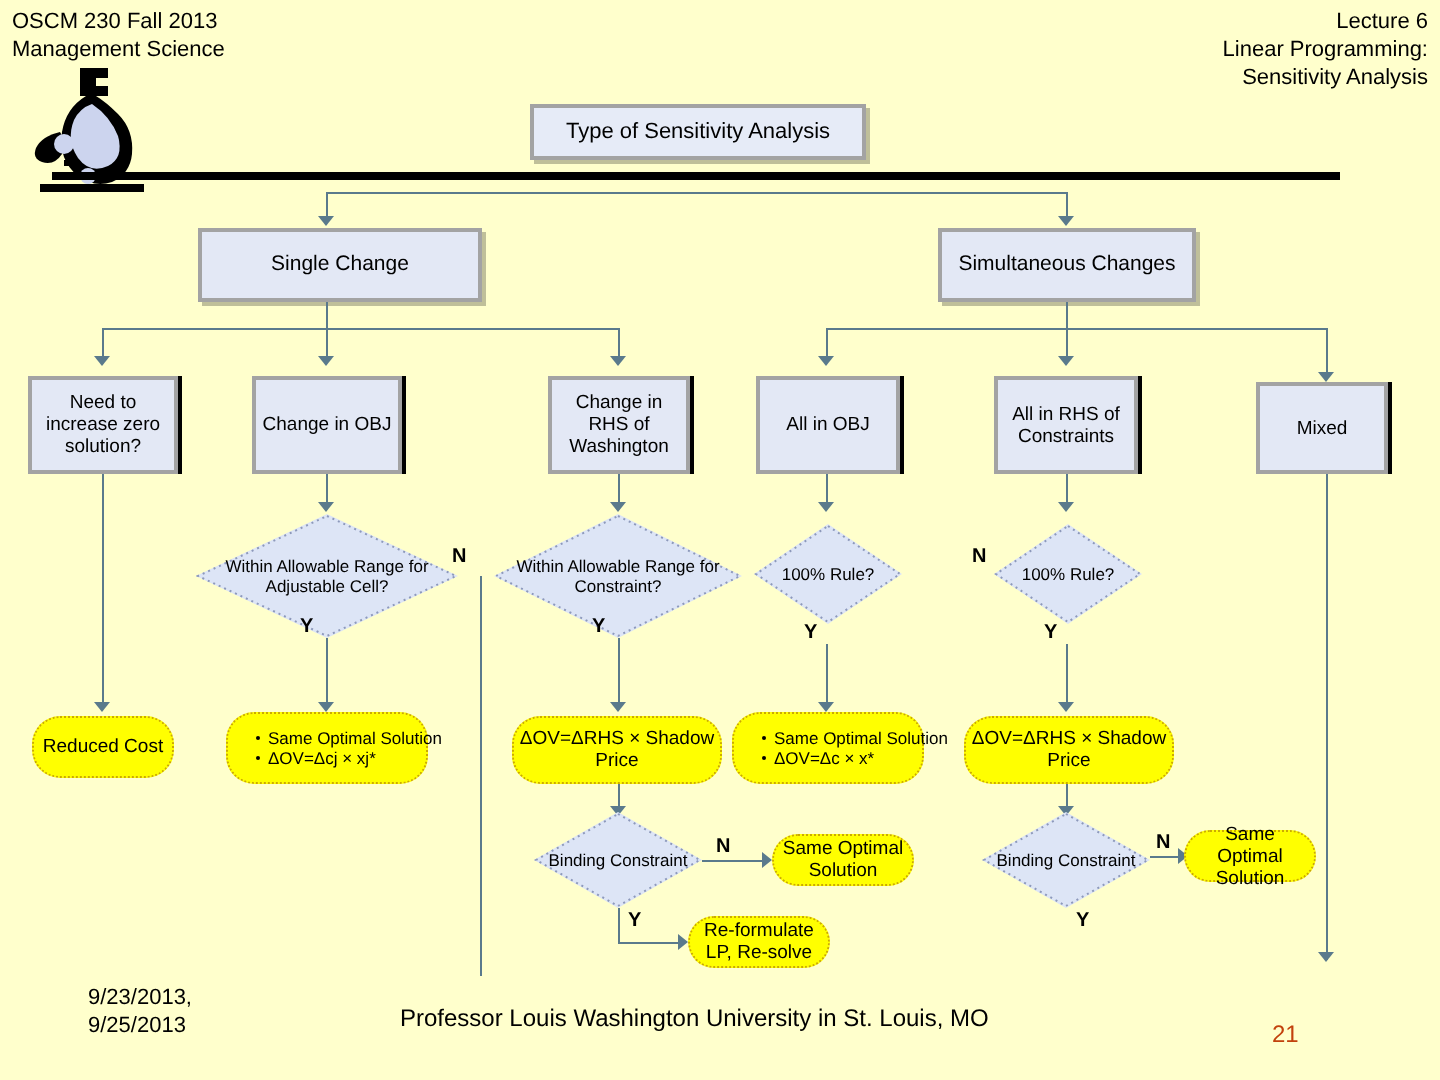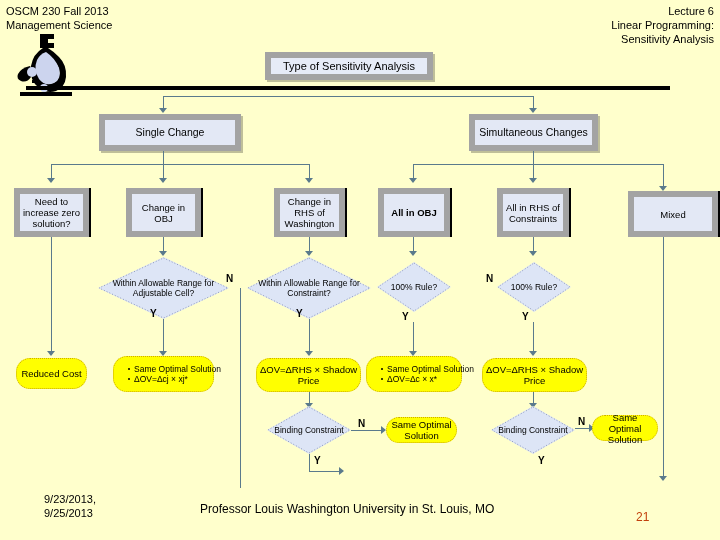--- a/index.html
+++ b/index.html
@@ -28,21 +28,21 @@
     box-sizing:border-box;
     display:flex;align-items:center;justify-content:center;
     text-align:center;
     font-size:9.5px;
     color:#000;
     line-height:11px;
     padding:1px 2px;
   }
   .rect{
     background:#e3e8f5;
-    border:6px solid #a3a3a3;
+    border:2px solid #a3a3a3;
     box-shadow:2px 2px 0 rgba(0,0,0,.25);
   }
   .rect.titlebox{font-size:11px;background:#e6ebf7;}
   .rect.shadowdark{box-shadow:2px 0 0 #000;}
   .diamond-wrap{position:absolute;}
   .diamond-shape{
     position:absolute;left:0;top:0;width:100%;height:100%;
     background:#dde5f6;
     clip-path:polygon(50% 0,100% 50%,50% 100%,0 50%);
   }
@@ -158,27 +158,27 @@
 
   <div class="node rect shadowdark" style="left:14px;top:188px;width:75px;height:49px;">
     <span>Need to increase zero solution?</span>
   </div>
   <div class="node rect shadowdark" style="left:126px;top:188px;width:75px;height:49px;">
     <span>Change in OBJ</span>
   </div>
   <div class="node rect shadowdark" style="left:274px;top:188px;width:71px;height:49px;">
     <span>Change in RHS of Washington</span>
   </div>
-  <div class="node rect shadowdark" style="left:378px;top:188px;width:72px;height:49px;font-weight:bold;">
+  <div class="node rect shadowdark" style="left:378px;top:188px;width:72px;height:49px;">
     <span>All in OBJ</span>
   </div>
   <div class="node rect shadowdark" style="left:497px;top:188px;width:72px;height:49px;">
     <span>All in RHS of Constraints</span>
   </div>
-  <div class="node rect shadowdark" style="left:628px;top:191px;width:90px;height:46px;">
+  <div class="node rect shadowdark" style="left:628px;top:191px;width:66px;height:46px;">
     <span>Mixed</span>
   </div>
 
   <div class="vline" style="left:163px;top:237px;height:16px;"></div>
   <div class="arrow-down" style="left:159px;top:251px;"></div>
   <div class="vline" style="left:309px;top:237px;height:16px;"></div>
   <div class="arrow-down" style="left:305px;top:251px;"></div>
   <div class="vline" style="left:413px;top:237px;height:16px;"></div>
   <div class="arrow-down" style="left:409px;top:251px;"></div>
   <div class="vline" style="left:533px;top:237px;height:16px;"></div>
@@ -294,20 +294,23 @@
   <div class="hline" style="left:351px;top:430px;width:32px;"></div>
   <div class="arrow-right" style="left:381px;top:426px;"></div>
   <div class="node pill" style="left:386px;top:417px;width:71px;height:26px;">
     <span>Same Optimal Solution</span>
   </div>
 
   <span class="yn" style="left:314px;top:455px;">Y</span>
   <div class="vline" style="left:309px;top:454px;height:17px;"></div>
   <div class="hline" style="left:309px;top:471px;width:32px;"></div>
   <div class="arrow-right" style="left:339px;top:467px;"></div>
+  <div class="node pill" style="left:344px;top:458px;width:71px;height:26px;">
+    <span>Re-formulate LP, Re-solve</span>
+  </div>
 
   <span class="yn" style="left:578px;top:416px;">N</span>
   <div class="hline" style="left:575px;top:428px;width:16px;"></div>
   <div class="arrow-right" style="left:589px;top:424px;"></div>
   <div class="node pill" style="left:592px;top:415px;width:66px;height:26px;">
     <span>Same Optimal Solution</span>
   </div>
 
   <span class="yn" style="left:538px;top:455px;">Y</span>
 

